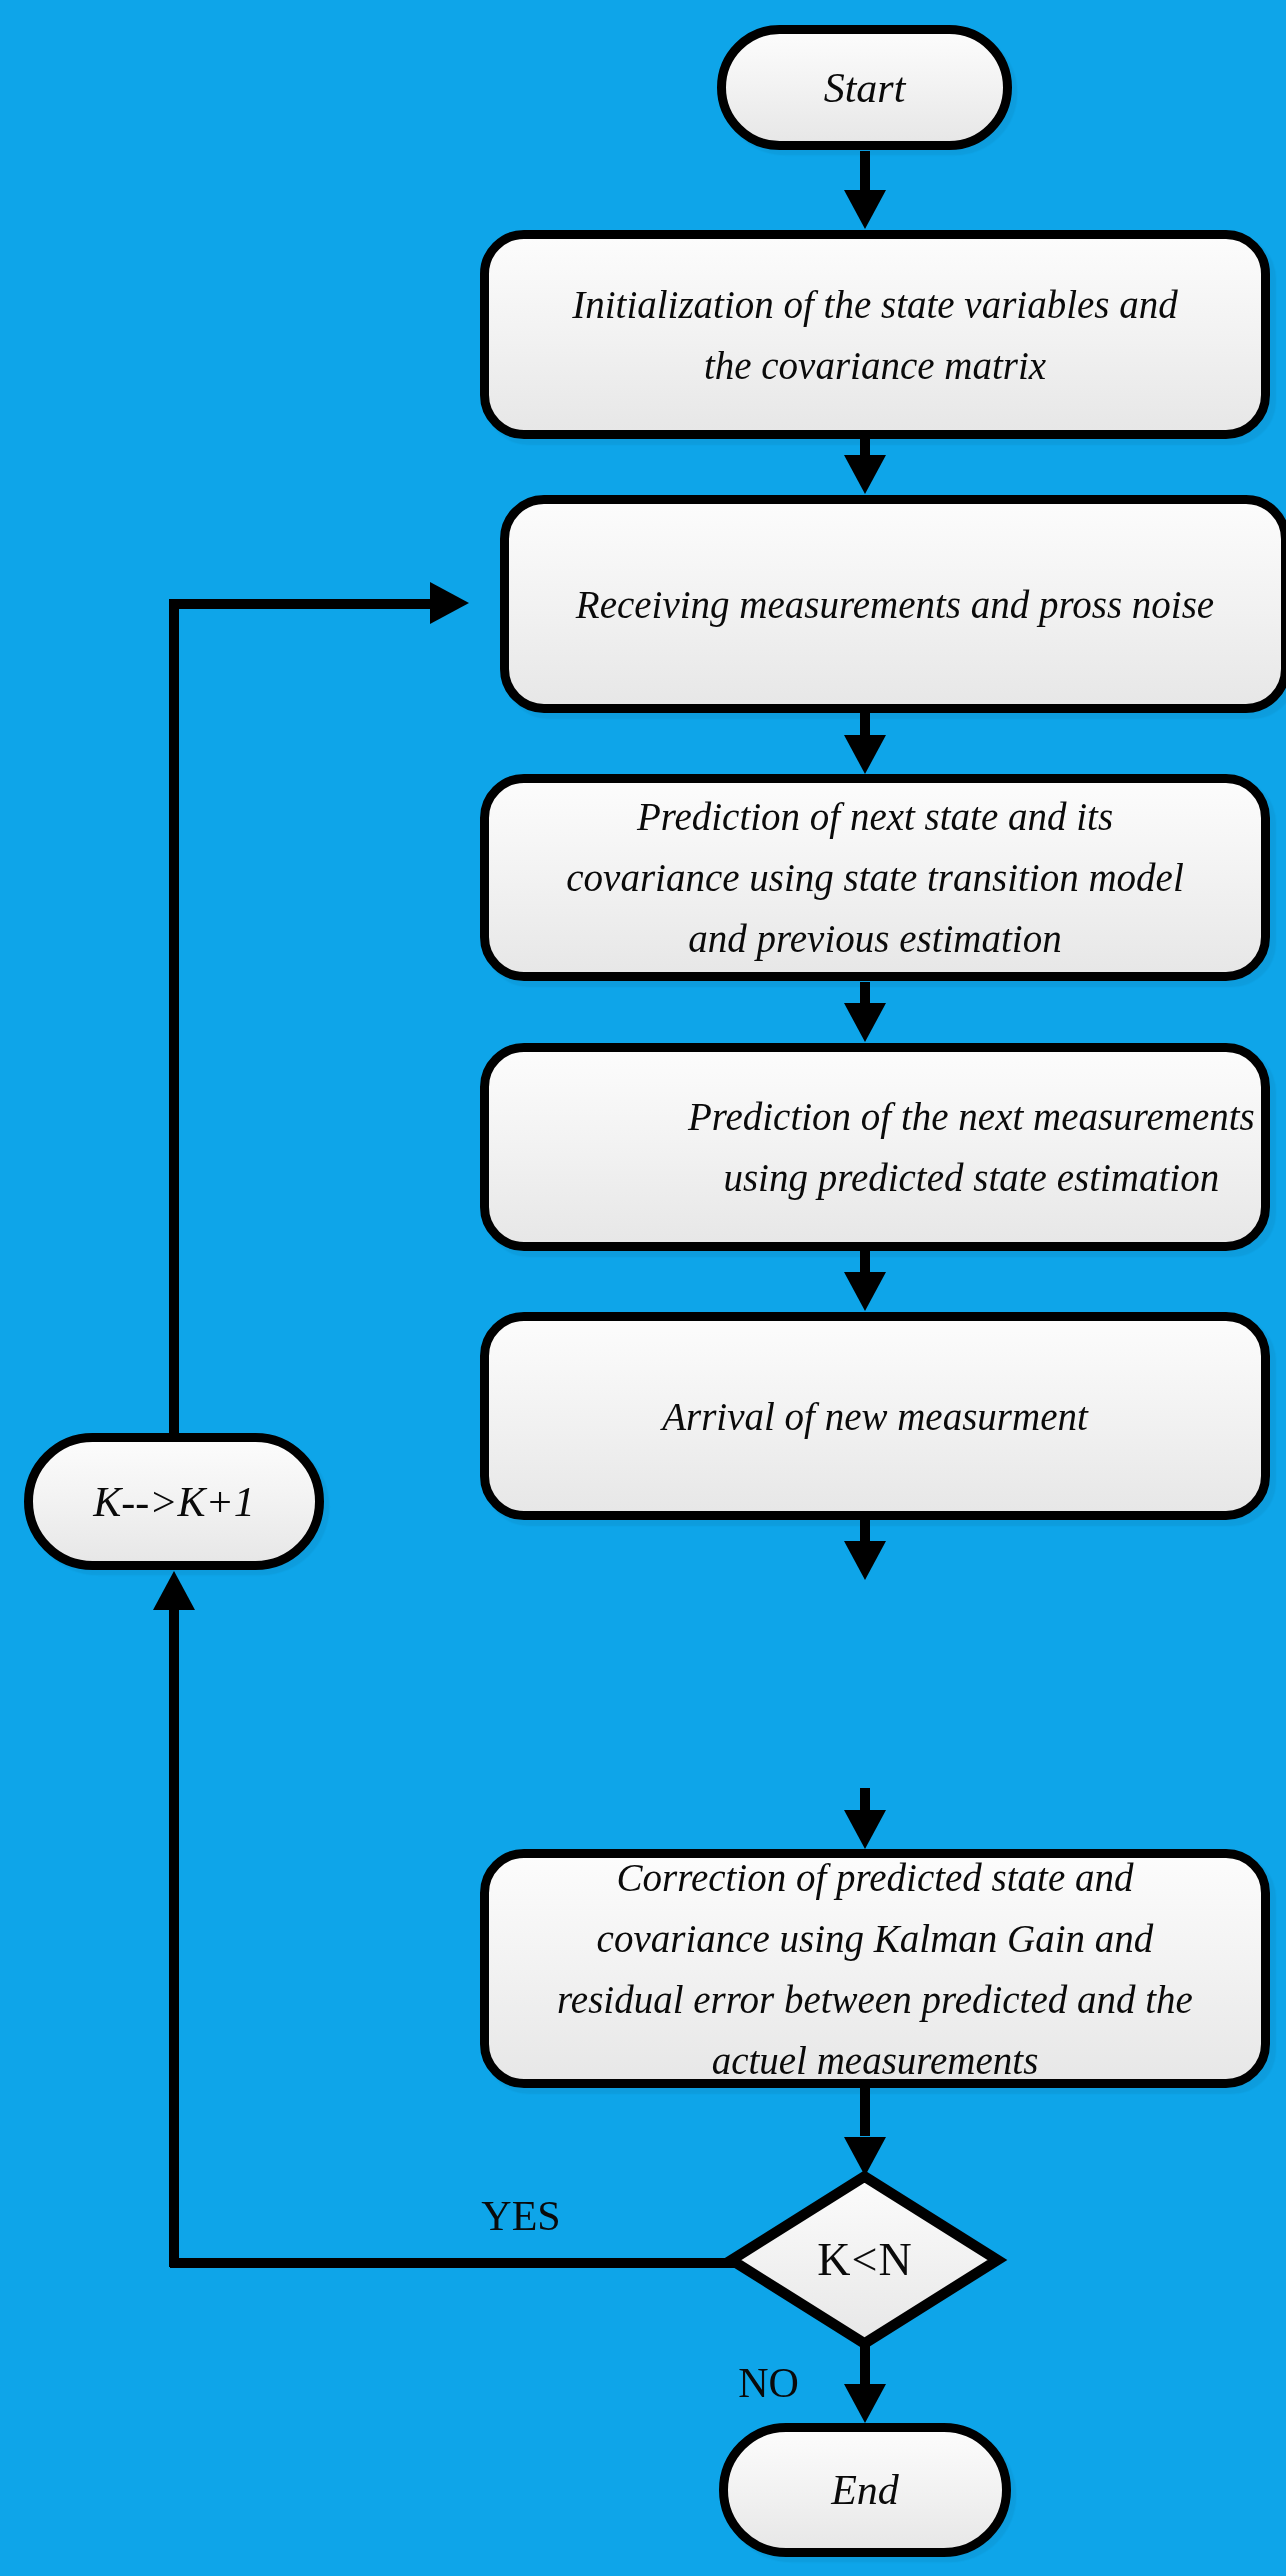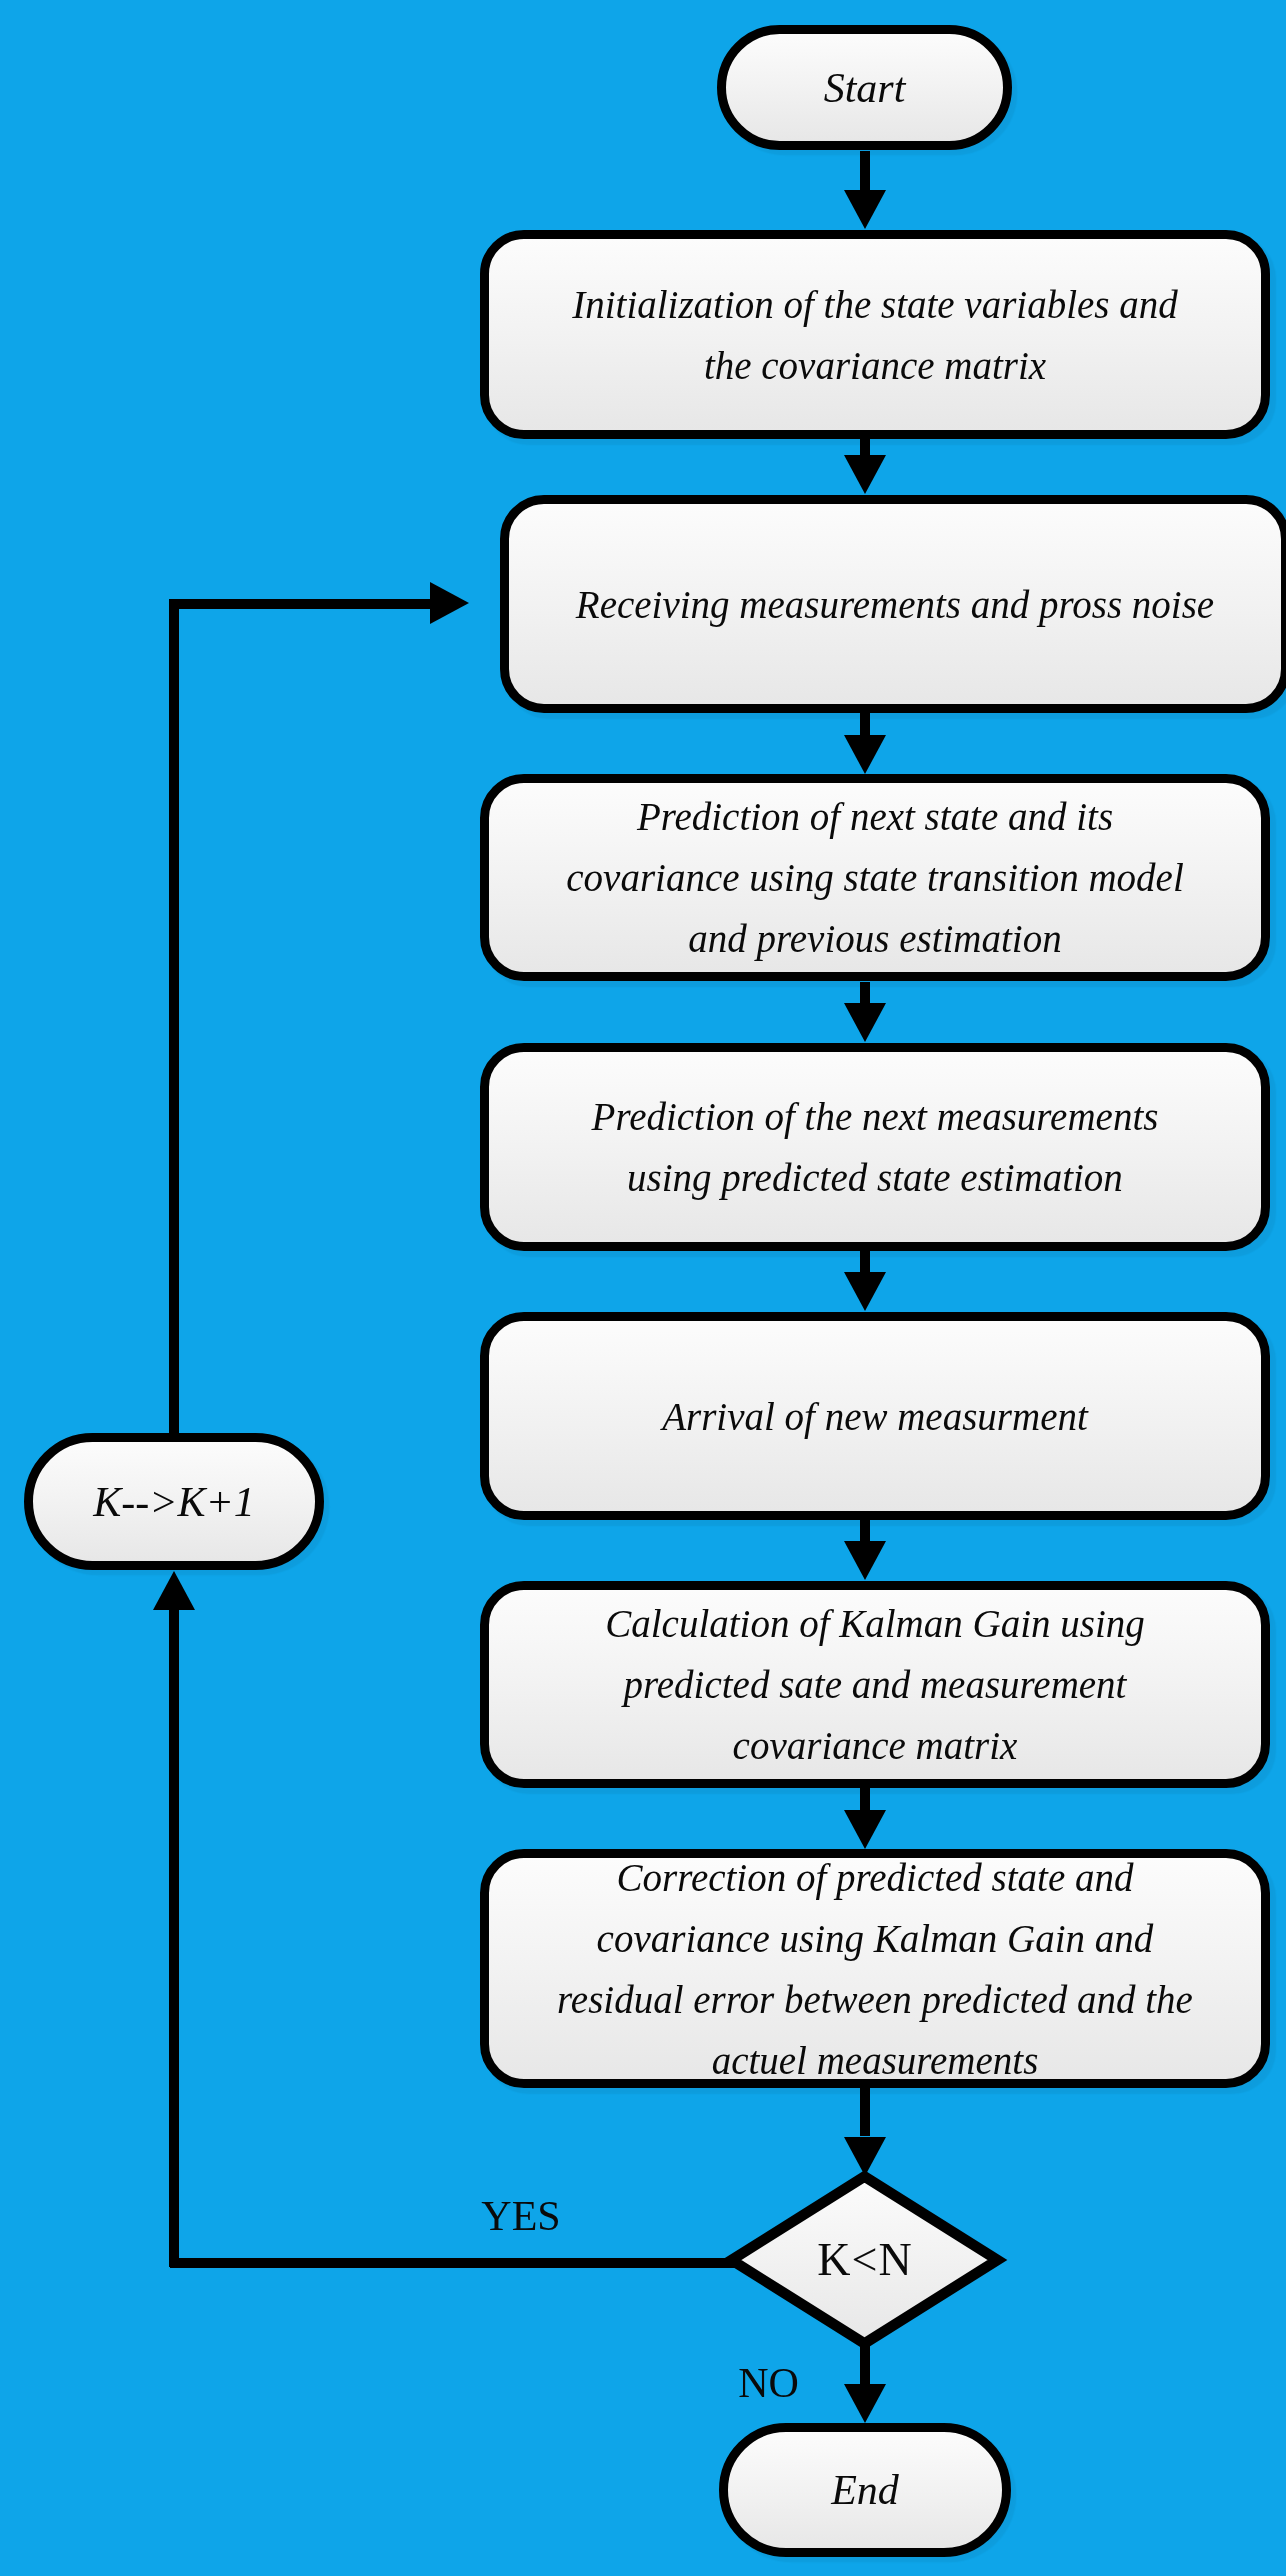--- a/index.html
+++ b/index.html
@@ -32,21 +32,21 @@
     font-size: 39px;
     line-height: 61px;
     padding: 0 6.3px;
   }
   .term-label { font-style: italic; font-size: 42px; line-height: 1; }
 
   .node-start     { left: 717px; top: 25px;   width: 295px; height: 125px; }
   .node-init      { top: 230px;  height: 209px; }
   .node-receive   { top: 495px;  height: 218px; margin-left: 20px; }
   .node-predict-state { top: 774px; height: 207px; }
-  .node-predict-meas  { top: 1043px; height: 208px; }
+  .node-predict-meas  { top: 1043px; height: 208px; justify-content: flex-end; }
   .node-arrival   { top: 1312px; height: 208px; }
   .node-gain      { top: 1581px; height: 207px; }
   .node-correction{ top: 1849px; height: 239px; }
   .node-increment { left: 24px;  top: 1433px; width: 300px; height: 137px; border-radius: 69px; }
   .node-end       { left: 719px; top: 2423px; width: 292px; height: 134px; border-radius: 67px; }
 
   
   .diamond-svg { position: absolute; left: 721px; top: 2166px; }
   .diamond-label {
     position: absolute; left: 732px; top: 2176px; width: 266px; height: 167px;
@@ -144,25 +144,20 @@
   <div class="line v" id="a5s"></div>
   <div class="head-down" id="a5h"></div>
 
   <div class="shape process node-arrival">
     <span class="label">Arrival of new measurment</span>
   </div>
 
   <div class="line v" id="a6s"></div>
   <div class="head-down" id="a6h"></div>
 
-  <div class="shape process node-gain">
-    <span class="label">Calculation of Kalman Gain using
-predicted sate and measurement
-covariance matrix</span>
-  </div>
 
   <div class="line v" id="a7s"></div>
   <div class="head-down" id="a7h"></div>
 
   <div class="shape process node-correction">
     <span class="label">Correction of predicted state and
 covariance using Kalman Gain and
 residual error between predicted and the
 actuel measurements</span>
   </div>

